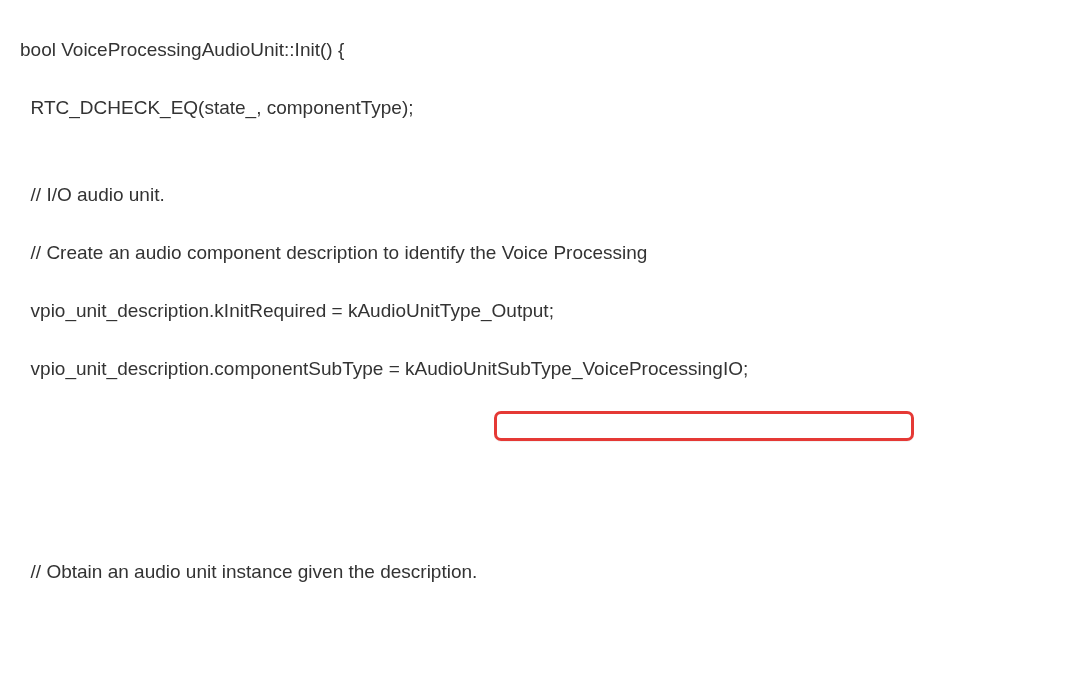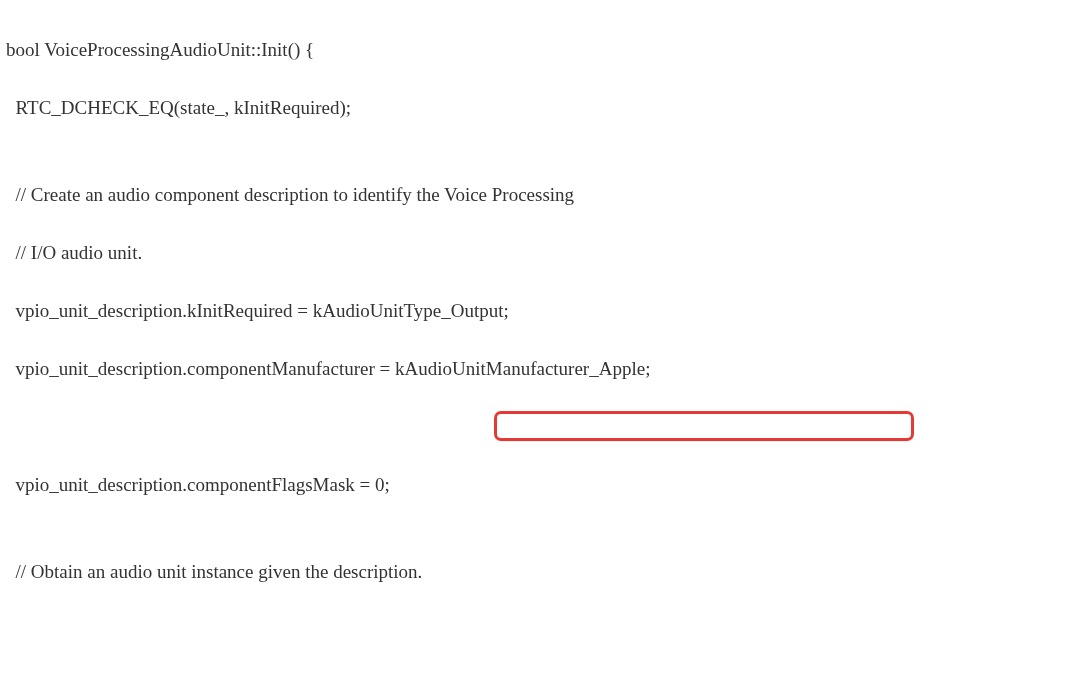--- a/index.html
+++ b/index.html
@@ -4,22 +4,22 @@
 <style>
   html, body {
     margin: 0;
     padding: 0;
     background: #ffffff;
   }
   .viewport {
     width: 952px;
     height: 694px;
     box-sizing: border-box;
-    padding: 6px 4px 6px 6px;
-    font-family: Liberation Serif, serif;
+    padding: 6px 4px 6px 20px;
+    font-family: Liberation Sans, sans-serif;
     font-size: 19px;
     line-height: 29px;
     color: #333333;
     white-space: pre;
     overflow: hidden;
     position: relative;
   }
   .line {
     display: block;
     position: relative;
@@ -30,28 +30,28 @@
     border-radius: 7px;
     pointer-events: none;
     box-shadow: 0 1px 0 rgba(0,0,0,0.05);
   }
 </style>
 </head>
 <body>
 
 <div class="viewport">
 <span class="line">bool VoiceProcessingAudioUnit::Init() {</span>
-<span class="line"><span>  </span><span>RTC_DCHECK_EQ(state_, kInitRequired);</span></span>
+<span class="line"><span>  </span><span>RTC_DCHECK_EQ(state_, componentType);</span></span>
 <span class="line"></span>
+<span class="line"><span>  </span><span>// I/O audio unit.</span></span>
 <span class="line"><span>  </span><span>// Create an audio component description to identify the Voice Processing</span></span>
-<span class="line"><span>  </span><span>// I/O audio unit.</span></span>
 <span class="line"><span>  </span><span>vpio_unit_description.kInitRequired = kAudioUnitType_Output;</span></span>
-<span class="line"><span>  </span><span>vpio_unit_description.componentManufacturer = kAudioUnitManufacturer_Apple;</span></span>
+<span class="line"><span>  </span><span>vpio_unit_description.componentSubType = </span><span id="hl-target">kAudioUnitSubType_VoiceProcessingIO;</span></span>
 <span class="line"><span>  </span></span>
-<span class="line"><span>  </span><span>vpio_unit_description.componentFlagsMask = 0;</span></span>
+<span class="line"><span>  </span></span>
 <span class="line"></span>
 <span class="line"><span>  </span><span>// Obtain an audio unit instance given the description.</span></span>
 
 
 <span class="line"></span>
 
 
 
 
 

